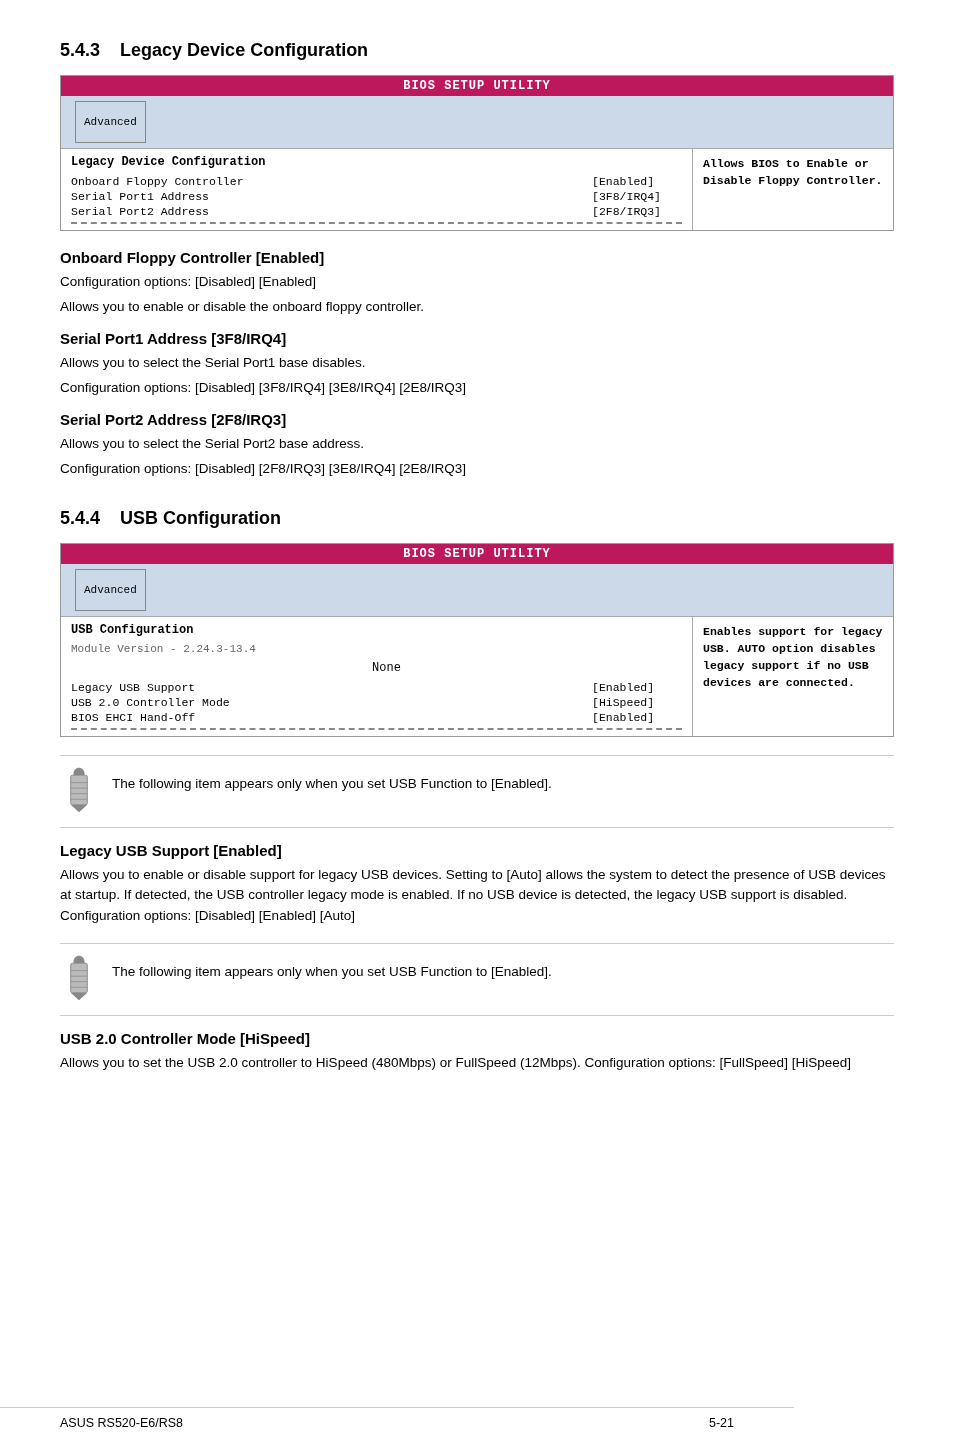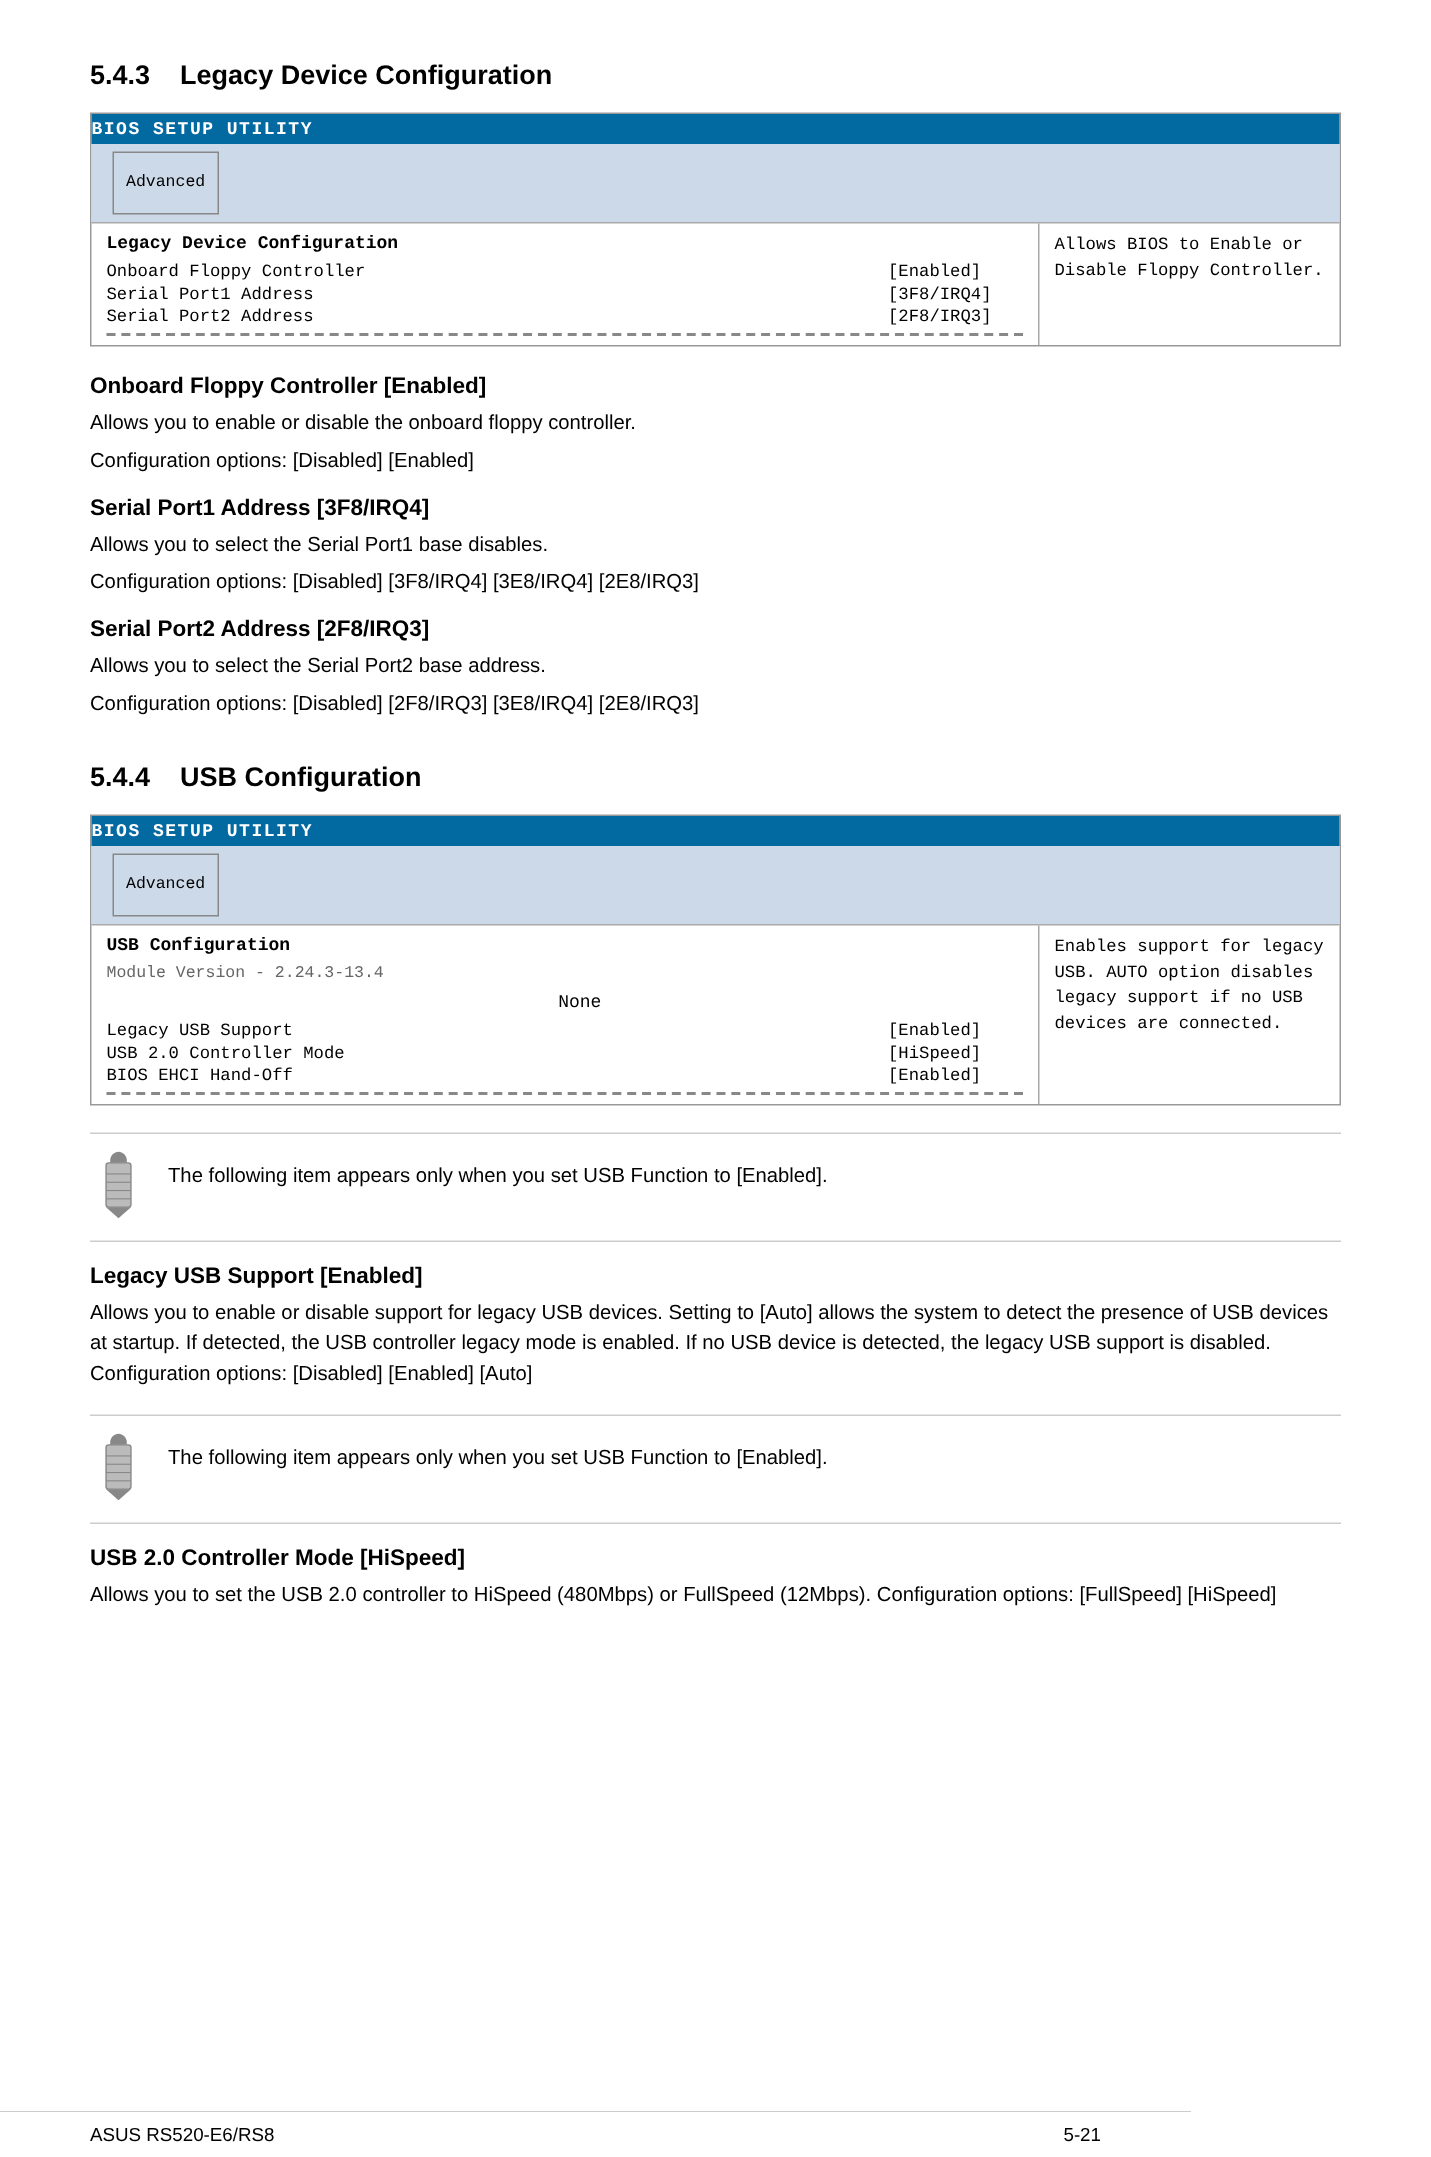--- a/index.html
+++ b/index.html
@@ -41,22 +41,22 @@
 
     
     .bios-box {
       border: 1px solid #999;
       margin-bottom: 18px;
       font-family: 'Courier New', Courier, monospace;
       font-size: 12px;
     }
 
     .bios-header {
-      background: #0369a1;
-      text-align: left;
+      background: #be185d;
+      text-align: center;
       padding: 3px 0;
       font-weight: bold;
       color: #fff;
       letter-spacing: 1px;
       font-size: 12px;
     }
 
     .bios-advanced-tab {
       background: #ccd9e8;
       display: inline-block;
@@ -75,20 +75,21 @@
       flex: 1;
       padding: 6px 10px;
       border-right: 1px solid #aaa;
     }
 
     .bios-right {
       width: 200px;
       padding: 6px 10px;
       font-size: 11.5px;
       line-height: 1.5;
+      font-weight: bold;
     }
 
     .bios-left .bios-section-title {
       font-weight: bold;
       margin-bottom: 6px;
       font-size: 12px;
     }
 
     .bios-row {
       display: flex;
@@ -188,22 +189,22 @@
         <span class="bios-value">[2F8/IRQ3]</span>
       </div>
       <div class="bios-dashed-border"></div>
     </div>
     <div class="bios-right">Allows BIOS to Enable or Disable Floppy Controller.</div>
   </div>
 </div>
 
 <div>
   <div class="sub-heading">Onboard Floppy Controller [Enabled]</div>
+  <p>Configuration options: [Disabled] [Enabled]</p>
   <p>Allows you to enable or disable the onboard floppy controller.</p>
-  <p>Configuration options: [Disabled] [Enabled]</p>
 </div>
 
 <div>
   <div class="sub-heading">Serial Port1 Address [3F8/IRQ4]</div>
   <p>Allows you to select the Serial Port1 base disables.</p>
   <p>Configuration options: [Disabled] [3F8/IRQ4] [3E8/IRQ4] [2E8/IRQ3]</p>
 </div>
 
 <div>
   <div class="sub-heading">Serial Port2 Address [2F8/IRQ3]</div>

